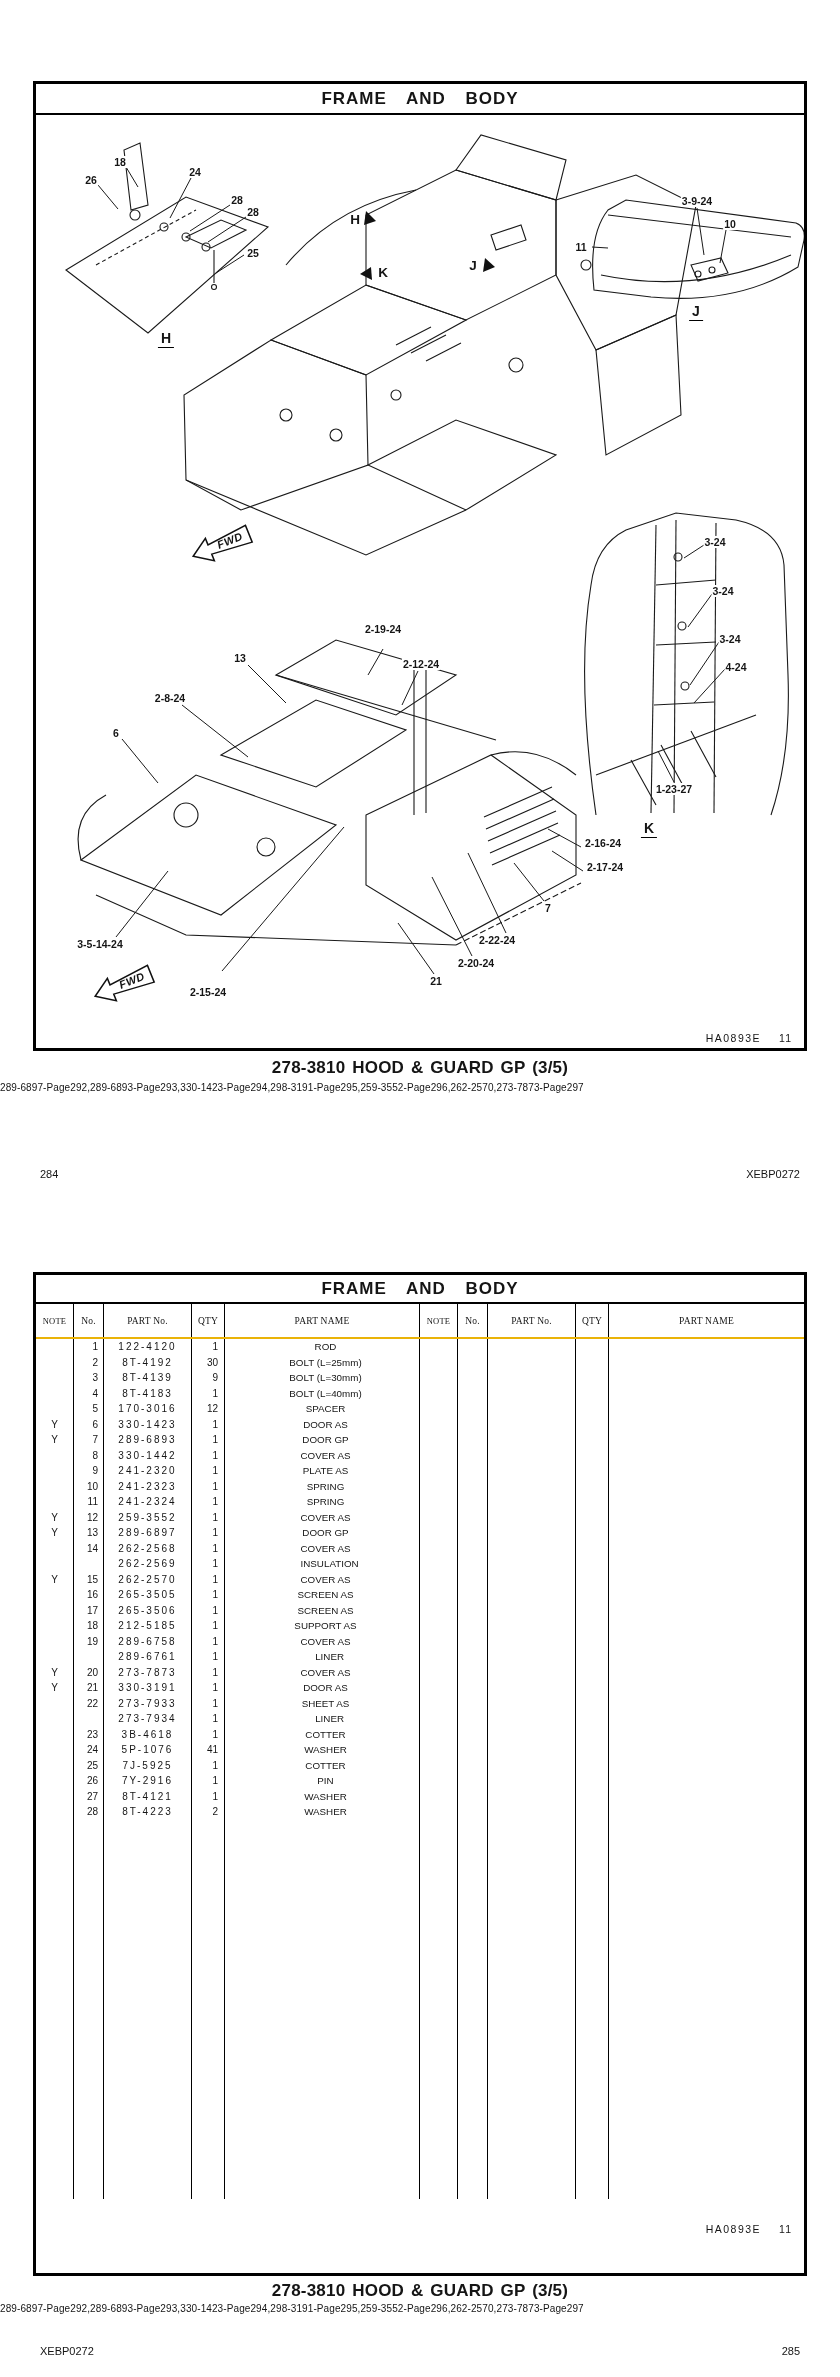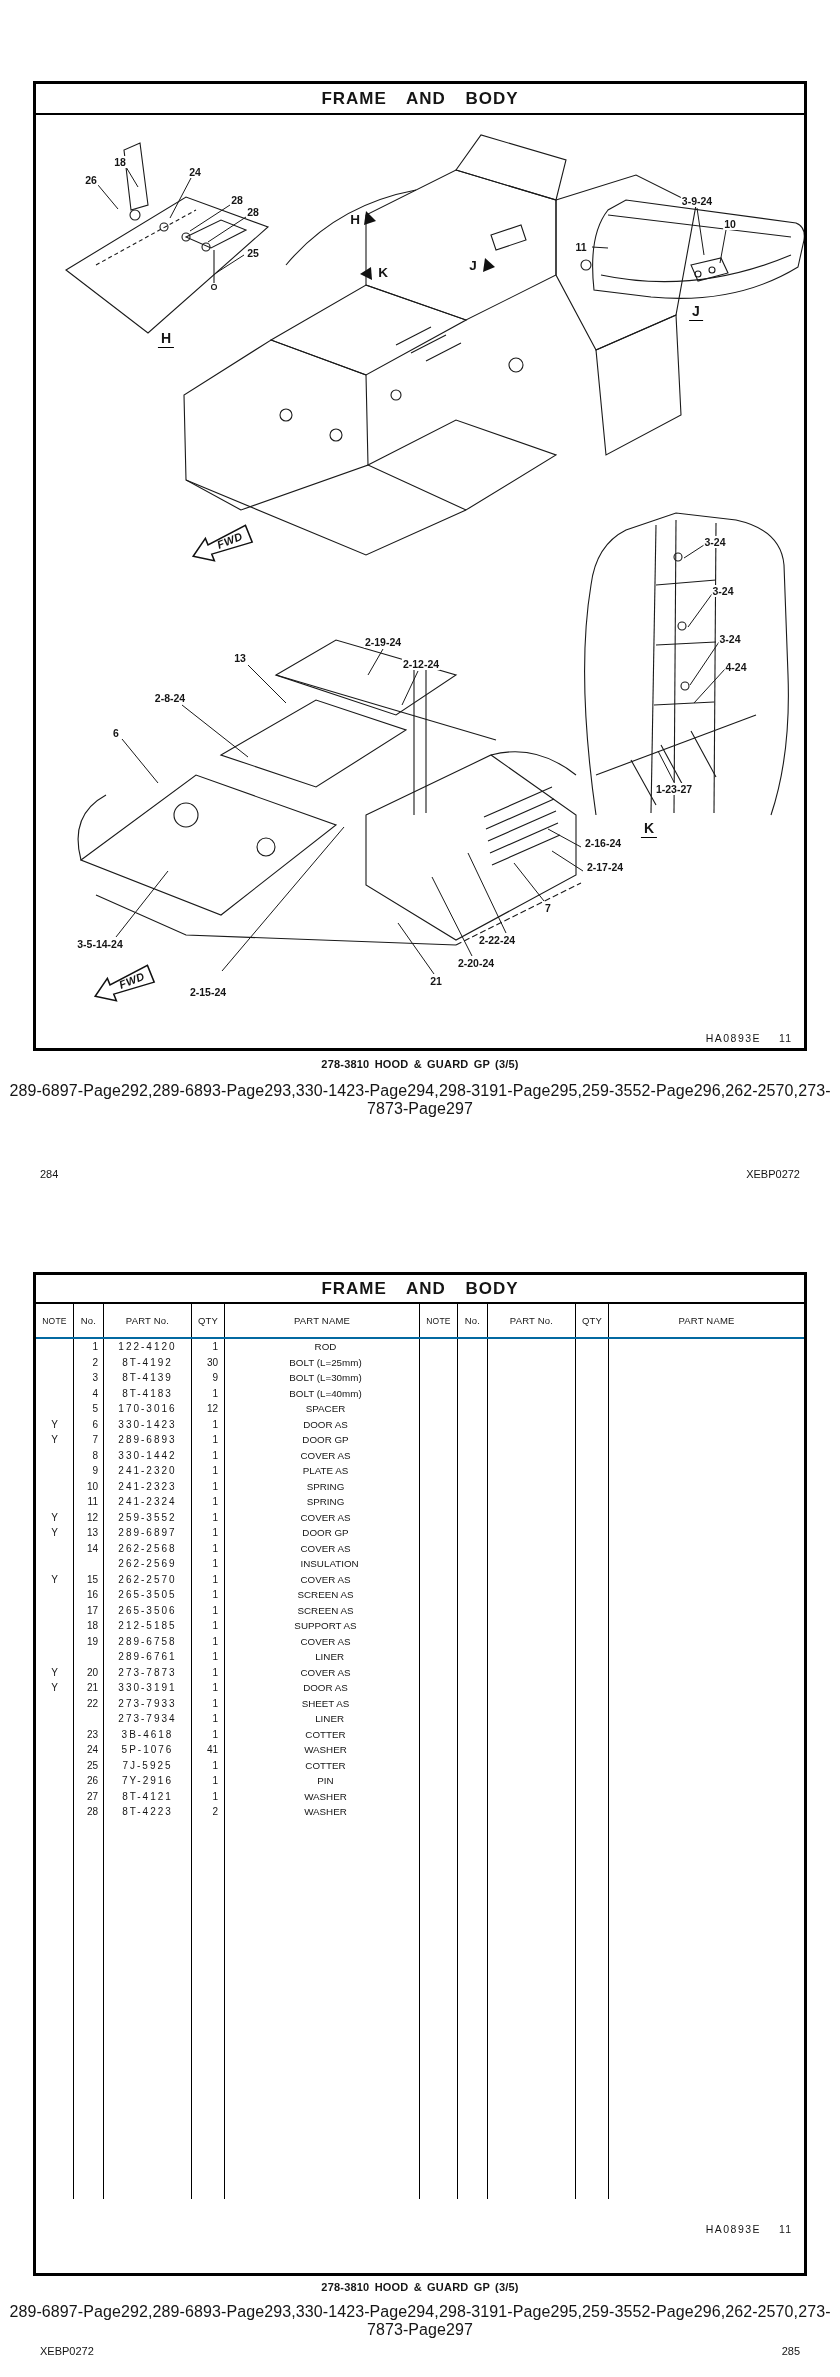--- a/index.html
+++ b/index.html
@@ -23,21 +23,21 @@
   .vcap{position:absolute;transform:translate(-50%,-50%);font-size:14px;font-weight:bold;
         border-bottom:1.5px solid #000;padding:0 3px 1px 3px;}
   .fwd{position:absolute;width:64px;height:30px;transform:translate(-50%,-50%) rotate(-22deg);}
   .fwd svg{position:absolute;left:0;top:0;}
   .fwd-text{position:absolute;left:20px;top:0;width:44px;height:30px;line-height:29px;text-align:center;
             font-style:italic;font-weight:bold;font-size:11px;letter-spacing:.5px;}
   .plate-id{position:absolute;right:12px;bottom:4px;font-size:10.5px;letter-spacing:1.5px;margin-top:32px;}
   .plate-id .rev{margin-left:18px;letter-spacing:1px;}
 
   
-  .header-row{display:flex;height:33px;border-bottom:2px solid #0369a1;}
+  .header-row{display:flex;height:33px;border-bottom:2px solid #eab308;font-family:Liberation Serif, serif;}
   .hcell{box-sizing:border-box;border-right:1.5px solid #000;display:flex;align-items:center;
          justify-content:center;font-size:9.5px;letter-spacing:.2px;}
   .header-row .hcell:nth-child(1),.header-row .hcell:nth-child(6){font-size:8.5px;}
   .header-row .hcell:nth-child(10){border-right:none;}
   .tbody{display:flex;height:860px;}
   .col{box-sizing:border-box;border-right:1.5px solid #000;overflow:hidden;}
   .col:nth-child(10){border-right:none;}
   .header-row .hcell:nth-child(1),.tbody .col:nth-child(1),
   .header-row .hcell:nth-child(6),.tbody .col:nth-child(6){width:38px;}
   .header-row .hcell:nth-child(2),.tbody .col:nth-child(2),
@@ -52,23 +52,23 @@
   .c-note{text-align:center;}
   .c-no{text-align:right;padding-right:5px;}
   .c-part{text-align:center;letter-spacing:2px;}
   .c-qty{text-align:right;padding-right:6px;}
   .c-name{text-align:center;padding-left:7px;font-size:9.8px;}
   .note-band{border-top:2px solid #000;height:26px;line-height:24px;padding-left:6px;
              font-size:9.5px;word-spacing:5px;letter-spacing:.3px;}
   .t-footer{position:relative;height:40px;}
 
   
-  .fig-title{position:absolute;left:0;width:840px;text-align:center;font-size:11px;font-weight:bold;
+  .fig-title{position:absolute;left:0;width:840px;text-align:center;font-size:17px;font-weight:bold;
              letter-spacing:.2px;word-spacing:2px;}
-  .fig-refs{position:absolute;left:0;width:840px;text-align:center;font-size:16px;letter-spacing:.1px;}
+  .fig-refs{position:absolute;left:0;width:840px;font-size:10px;letter-spacing:.1px;}
   .page-foot{position:absolute;left:40px;right:40px;display:flex;justify-content:space-between;
              font-size:11px;}
 </style>
 </head>
 <body>
 
 <div id="canvas">
 
   <div class="sheet" id="sheet1">
     <div class="title-band">
@@ -175,21 +175,21 @@
           <span class="callout" style="left: 217px; top: 138px;">25</span>
           <span class="callout" style="left: 661px; top: 86px;">3-9-24</span>
           <span class="callout" style="left: 694px; top: 109px;">10</span>
           <span class="callout" style="left: 545px; top: 132px;">11</span>
           <span class="callout" style="left: 679px; top: 427px;">3-24</span>
           <span class="callout" style="left: 687px; top: 476px;">3-24</span>
           <span class="callout" style="left: 694px; top: 524px;">3-24</span>
           <span class="callout" style="left: 700px; top: 552px;">4-24</span>
           <span class="callout" style="left: 638px; top: 674px;">1-23-27</span>
           <span class="callout" style="left: 204px; top: 543px;">13</span>
-          <span class="callout" style="left: 347px; top: 527px; text-align: center;">2-19-24</span>
+          <span class="callout" style="left: 347px; top: 514px; text-align: center;">2-19-24</span>
           <span class="callout" style="left: 385px; top: 549px;">2-12-24</span>
           <span class="callout" style="left: 134px; top: 583px;">2-8-24</span>
           <span class="callout" style="left: 80px; top: 618px;">6</span>
           <span class="callout" style="left: 64px; top: 829px;">3-5-14-24</span>
           <span class="callout" style="left: 172px; top: 863px; margin-top: 14px;">2-15-24</span>
           <span class="callout" style="left: 400px; top: 866px;">21</span>
           <span class="callout" style="left: 440px; top: 848px;">2-20-24</span>
           <span class="callout" style="left: 461px; top: 825px;">2-22-24</span>
           <span class="callout" style="left: 512px; top: 793px;">7</span>
           <span class="callout" style="left: 567px; top: 728px;">2-16-24</span>

